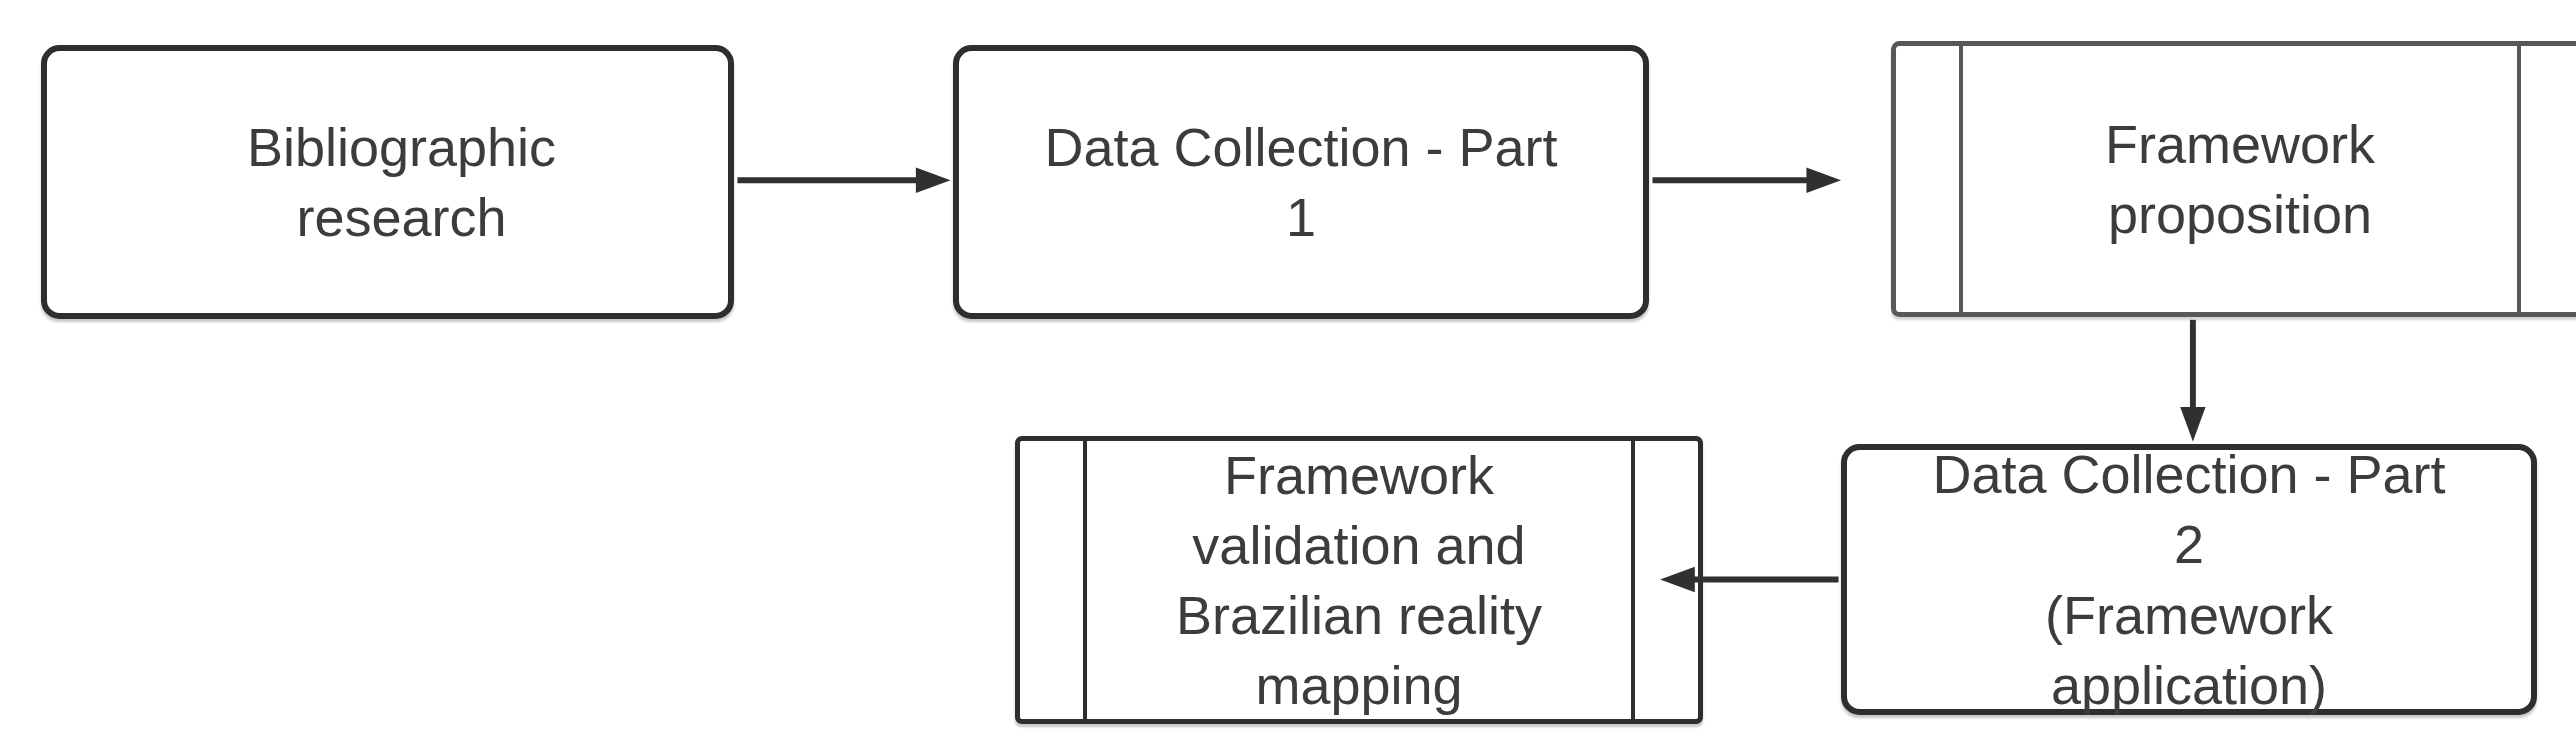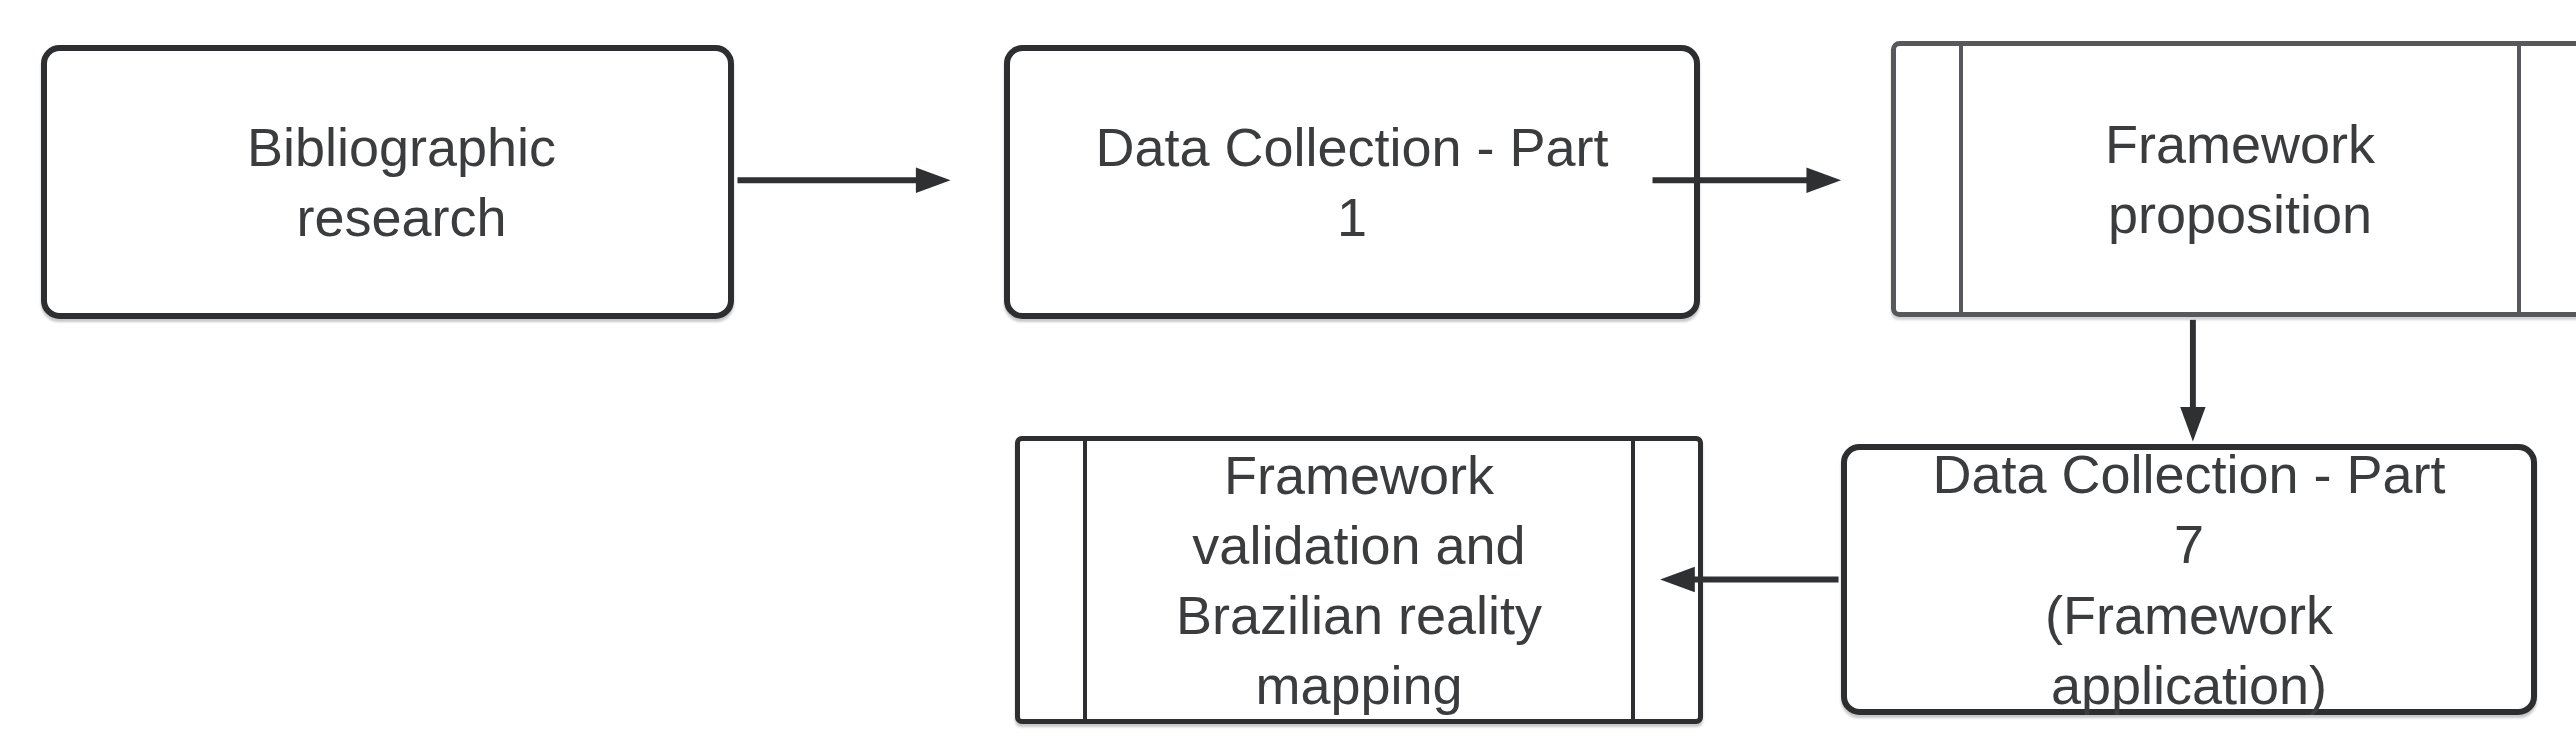--- a/index.html
+++ b/index.html
@@ -55,21 +55,21 @@
   .predef-gray .bar { background: #56585b; }
   .predef-dark .bar { background: #2c2e30; }
   .bar-left  { left: 63px; }
   .bar-right { right: 63px; }
   .node-label {
     position: relative;
     z-index: 2;
     padding: 0 76px;
   }
   #node-bibliographic  { left: 41px;   top: 45px;  width: 693px; height: 274px; padding-left: 28px; }
-  #node-datacol1       { left: 1004px; top: 45px;  width: 696px; height: 274px; }
+  #node-datacol1       { left: 953px; top: 45px;  width: 696px; height: 274px; }
   #node-framework-prop { left: 1844px; top: 41px;  width: 698px; height: 276px; }
   #node-datacol2       { left: 1841px; top: 444px; width: 696px; height: 271px; }
   #node-framework-val  { left: 968px; top: 436px; width: 688px; height: 288px; }
   #node-framework-val .node-label { padding: 0 85px; }
   .arrows-layer {
     position: absolute;
     left: 0;
     top: 0;
     width: 2576px;
     height: 753px;
@@ -112,21 +112,21 @@
   </div>
 
   <div class="node predef predef-gray" id="node-framework-prop">
     <span class="bar bar-left"></span>
     <span class="bar bar-right"></span>
     <span class="node-label">Framework
 proposition</span>
   </div>
 
   <div class="node process" id="node-datacol2">
-    <span class="node-label">Data Collection - Part 7
+    <span class="node-label">Data Collection - Part 2
 (Framework application)</span>
   </div>
 
   <div class="node predef predef-dark" id="node-framework-val">
     <span class="bar bar-left"></span>
     <span class="bar bar-right"></span>
     <span class="node-label">Framework
 validation and
 Brazilian reality
 mapping</span>

